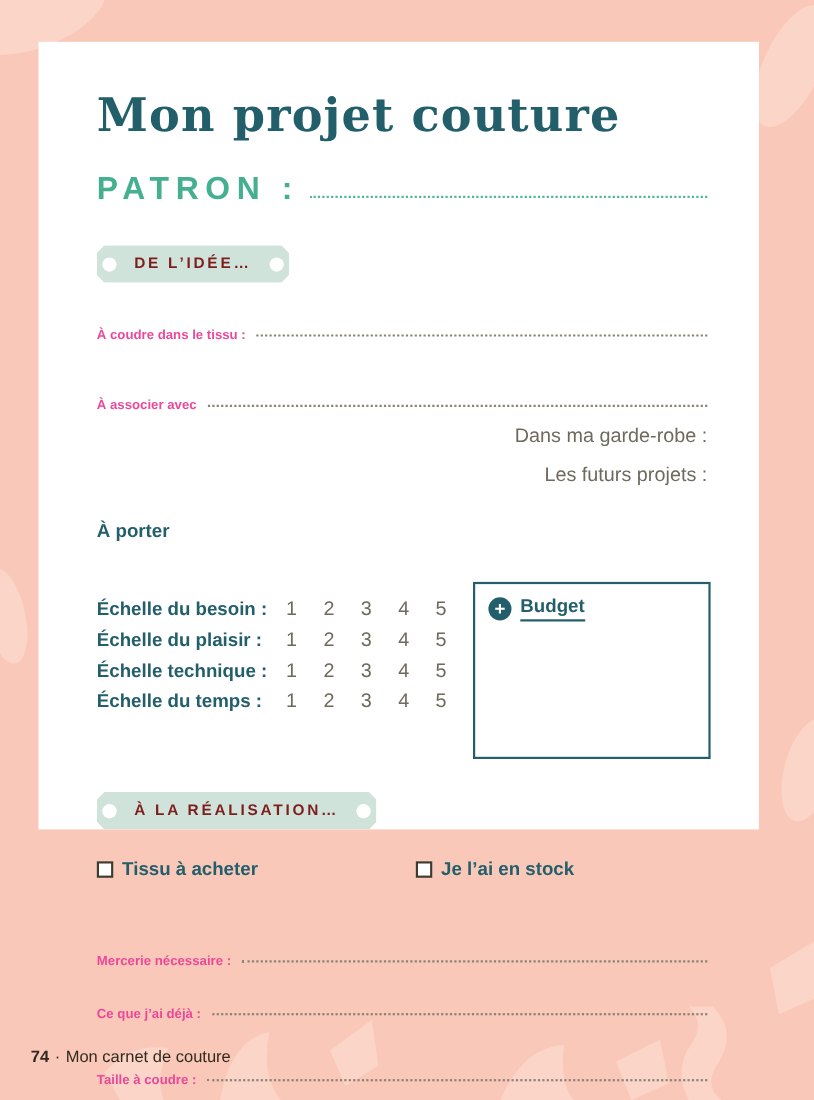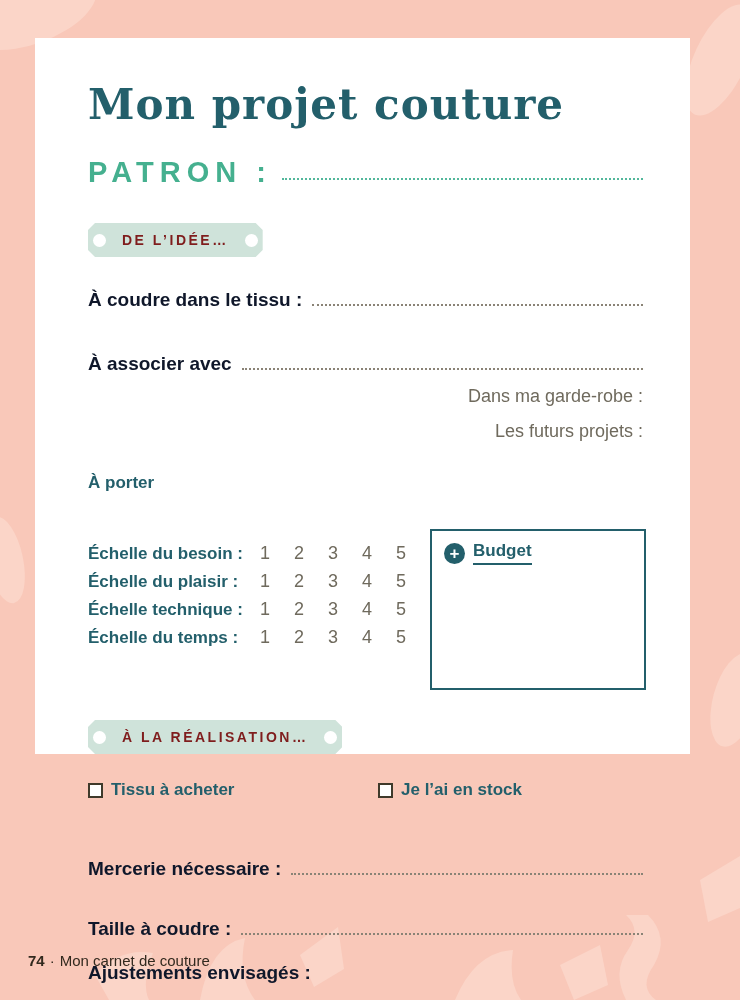--- a/index.html
+++ b/index.html
@@ -53,21 +53,21 @@
     color: #7f1d1d; text-transform: uppercase;
   }
   .hole {
     position: absolute; top: 50%; width: 13px; height: 13px;
     margin-top: -6.5px; border-radius: 50%; background: #ffffff;
   }
   .hole-l { left: 5px; }
   .hole-r { right: 5px; }
 
   .field-row { display: flex; align-items: flex-end; height: 24px; }
-  .field-label { font-size: 19px; font-weight: 700; color: #0f172a; white-space: nowrap; }
+  .field-label { font-size: 12px; font-weight: 700; color: #ec4899; white-space: nowrap; }
   .mt-30 { margin-top: 30px; }
   .mt-26 { margin-top: 40px; }
   .mt-24 { margin-top: 24px; }
   .mt-20 { margin-top: 20px; }
   .mt-56 { margin-top: 56px; }
   .mt-36 { margin-top: 36px; }
 
   .sub-row { margin-left: 37px; margin-top: 11px; height: 24px; display: flex; align-items: flex-end; flex-direction: column; }
   .sub-label { font-size: 18px; color: #6f6a5d; white-space: nowrap; }
 
@@ -234,20 +234,24 @@
       <span class="cb"></span>
       <span class="stock-txt">Je l’ai en stock</span>
     </label>
   </div>
 
   <div class="field-row mt-56">
     <span class="field-label">Mercerie nécessaire :</span>
     <span class="leader"></span>
   </div>
 
+  <div class="field-row mt-24">
+    <span class="field-label">Ce que j’ai déjà :</span>
+    <span class="leader"></span>
+  </div>
 
   <div class="field-row mt-36">
     <span class="field-label">Taille à coudre :</span>
     <span class="leader"></span>
   </div>
 
   <div class="field-row mt-20">
     <span class="field-label">Ajustements envisagés :</span>
 
   </div>

